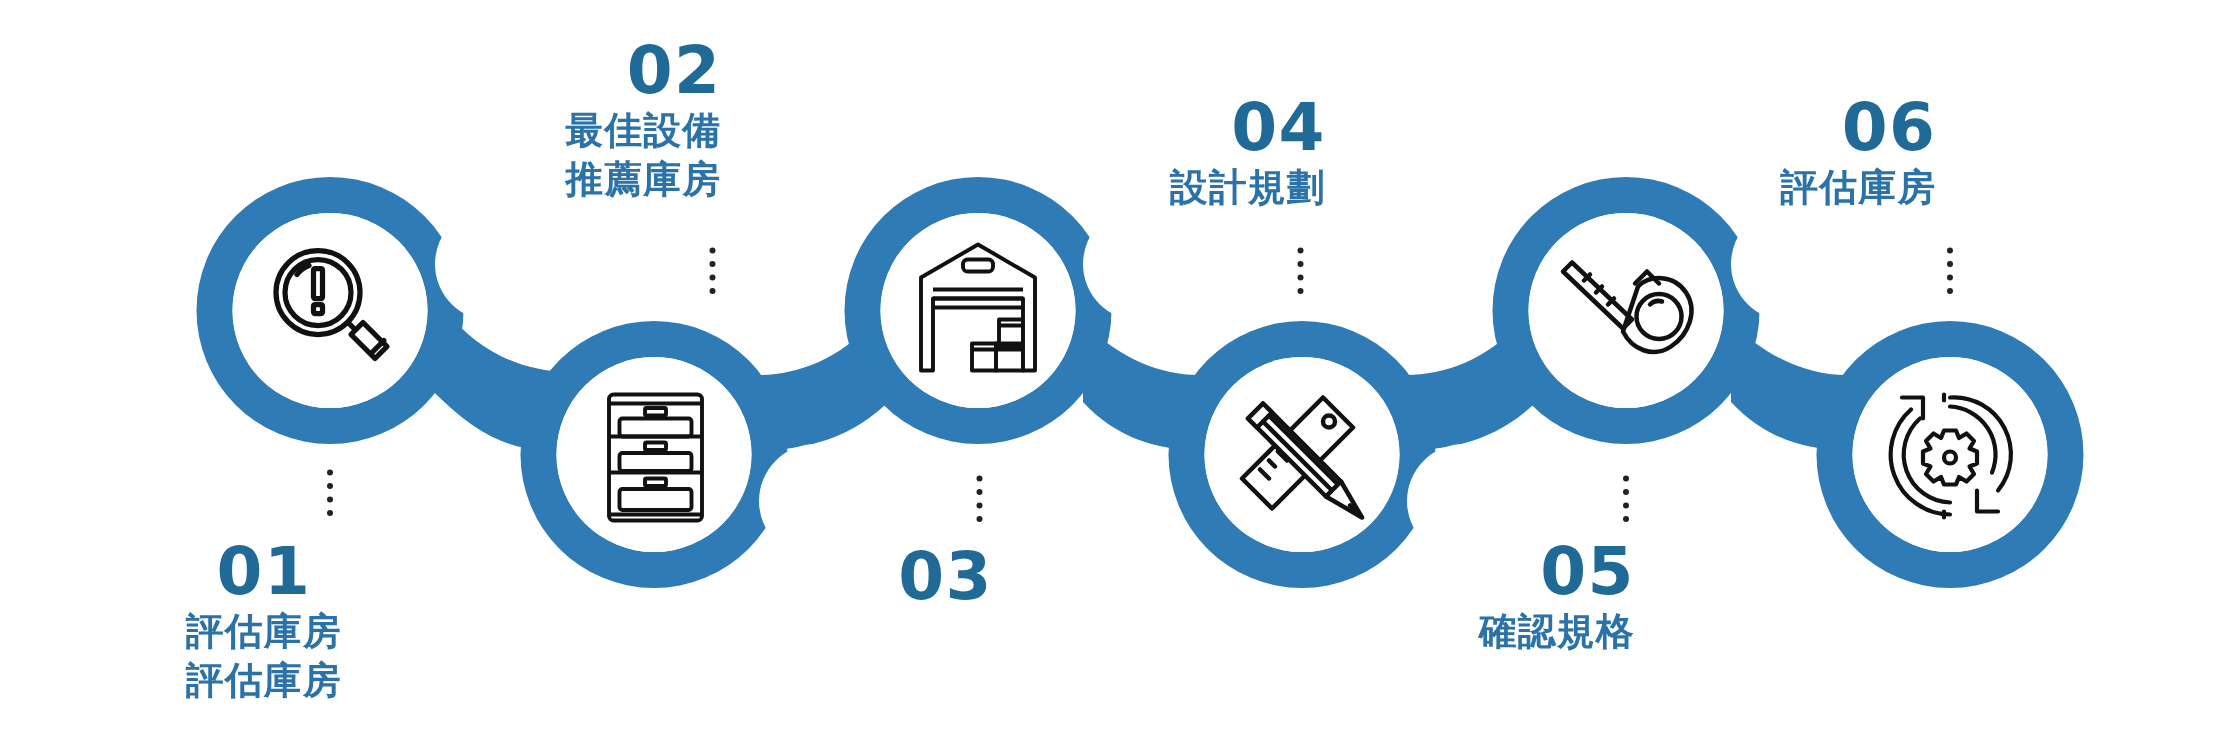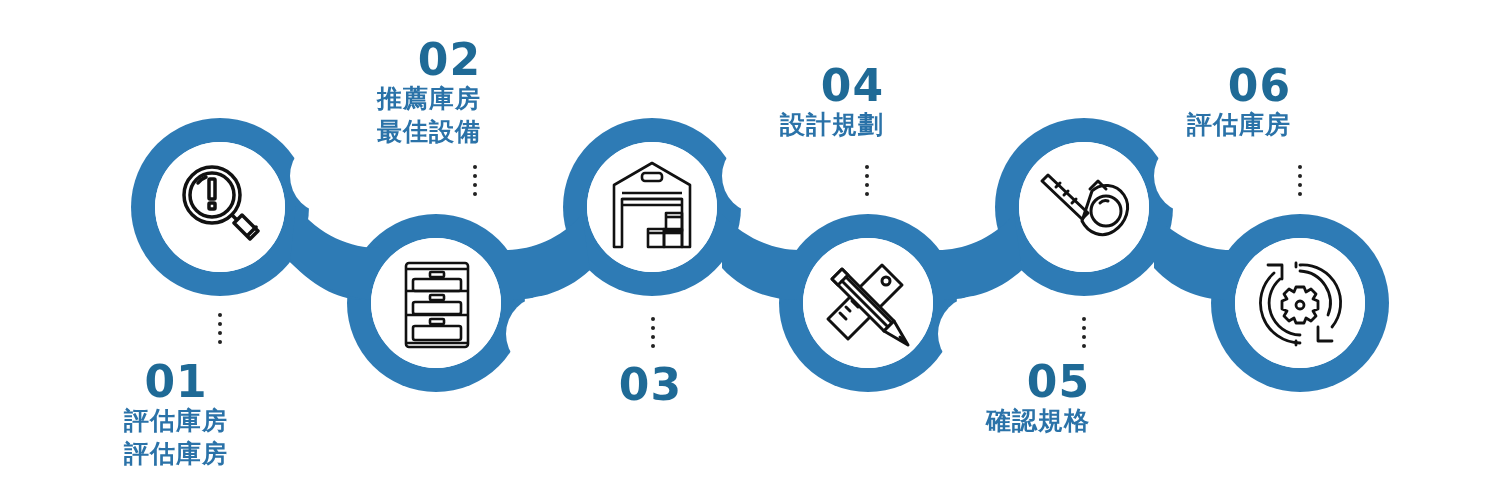--- a/index.html
+++ b/index.html
@@ -190,27 +190,27 @@
       <span></span>
       <span></span>
     </div>
 
   <div class="label" style="right:1262px; top:360px;text-align:center;">
     <div class="num">01</div>
     <div class="txt">評估庫房</div>
     <div class="txt">評估庫房</div>
   </div>
 
-  <div class="label" style="right:1009px; top:26px;margin-top:12px;">
+  <div class="label" style="right:1009px; top:26px;">
     <div class="num">02</div>
+    <div class="txt">最佳設備</div>
     <div class="txt">推薦庫房</div>
-    <div class="txt">最佳設備</div>
-  </div>
-
-  <div class="label" style="right:808px; top:363px;">
+  </div>
+
+  <div class="label" style="right:828px; top:363px;">
     <div class="num">03</div>
   </div>
 
   <div class="label" style="right:606px; top:64px;margin-left:22px;">
     <div class="num">04</div>
     <div class="txt">設計規劃</div>
   </div>
 
   <div class="label" style="right:400px; top:360px;">
     <div class="num">05</div>

